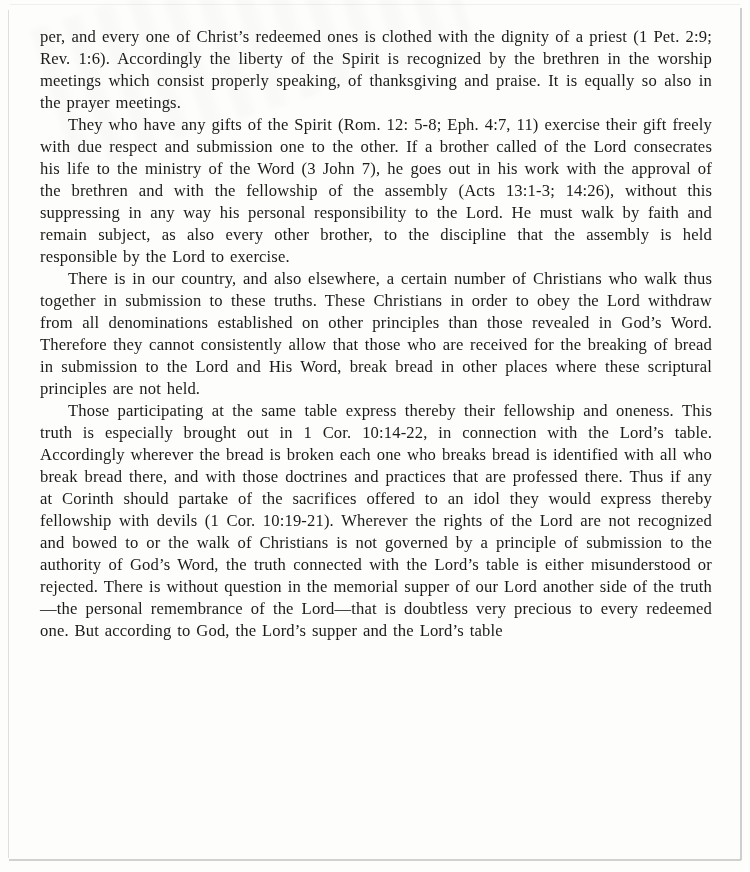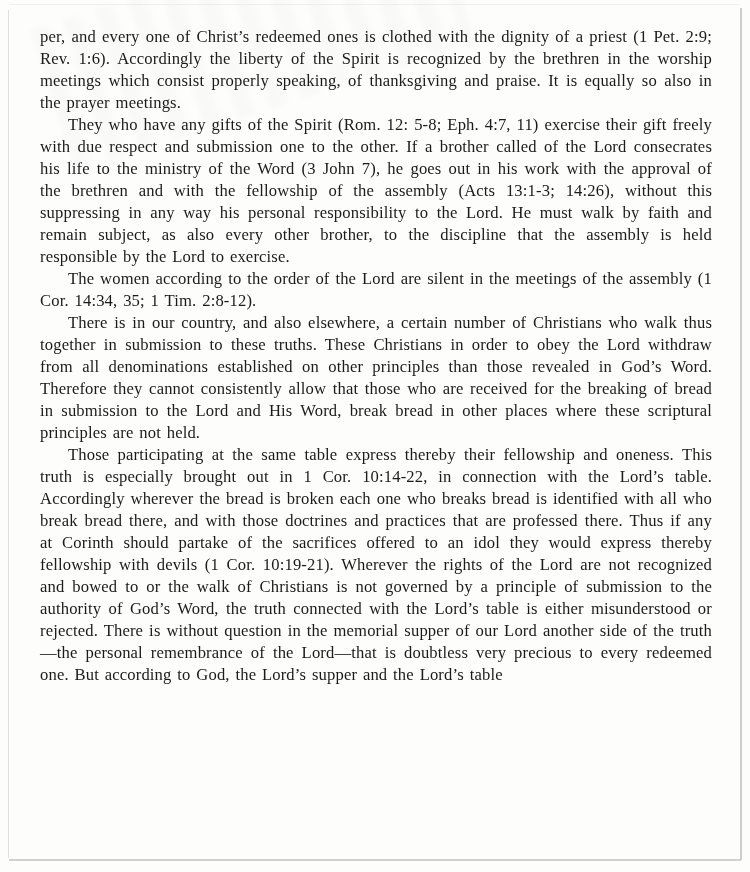--- a/index.html
+++ b/index.html
@@ -69,21 +69,20 @@
 </head>
 <body>
 
 <div class="page">
 
   <div class="watermark"></div>
 
   <div class="text-block">
     <p class="continuation">per, and every one of Christ’s redeemed ones is clothed with the dignity of a priest (1 Pet. 2:9; Rev. 1:6). Accordingly the liberty of the Spirit is recognized by the brethren in the worship meetings which consist properly speaking, of thanksgiving and praise. It is equally so also in the prayer meetings.</p>
     <p>They who have any gifts of the Spirit (Rom. 12: 5-8; Eph. 4:7, 11) exercise their gift freely with due respect and submission one to the other. If a brother called of the Lord consecrates his life to the ministry of the Word (3 John 7), he goes out in his work with the approval of the brethren and with the fellowship of the assembly (Acts 13:1-3; 14:26), without this suppressing in any way his personal responsibility to the Lord. He must walk by faith and remain subject, as also every other brother, to the discipline that the assembly is held responsible by the Lord to exercise.</p>
-    <p>The women according to the order of the Lord are silent in the meetings of the assembly (1 Cor. 14:34, 35; 1 Tim. 2:8-12).</p>
     <p>There is in our country, and also elsewhere, a certain number of Christians who walk thus together in submission to these truths. These Christians in order to obey the Lord withdraw from all denominations established on other principles than those revealed in God’s Word. Therefore they cannot consistently allow that those who are received for the breaking of bread in submission to the Lord and His Word, break bread in other places where these scriptural principles are not held.</p>
     <p>Those participating at the same table express thereby their fellowship and oneness. This truth is especially brought out in 1 Cor. 10:14-22, in connection with the Lord’s table. Accordingly wherever the bread is broken each one who breaks bread is identified with all who break bread there, and with those doctrines and practices that are professed there. Thus if any at Corinth should partake of the sacrifices offered to an idol they would express thereby fellowship with devils (1 Cor. 10:19-21). Wherever the rights of the Lord are not recognized and bowed to or the walk of Christians is not governed by a principle of submission to the authority of God’s Word, the truth connected with the Lord’s table is either misunderstood or rejected. There is without question in the memorial supper of our Lord another side of the truth—the personal remembrance of the Lord—that is doubtless very precious to every redeemed one. But according to God, the Lord’s supper and the Lord’s table</p>
   </div>
 
   <div class="edge edge-top"></div>
   <div class="edge edge-left"></div>
   <div class="edge edge-right"></div>
   <div class="edge edge-bottom"></div>
 
 </div>

